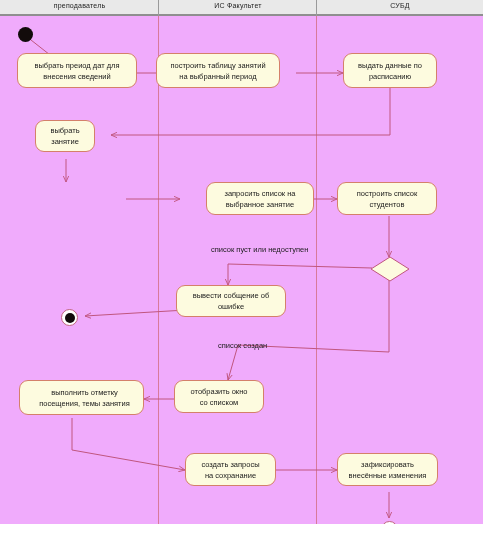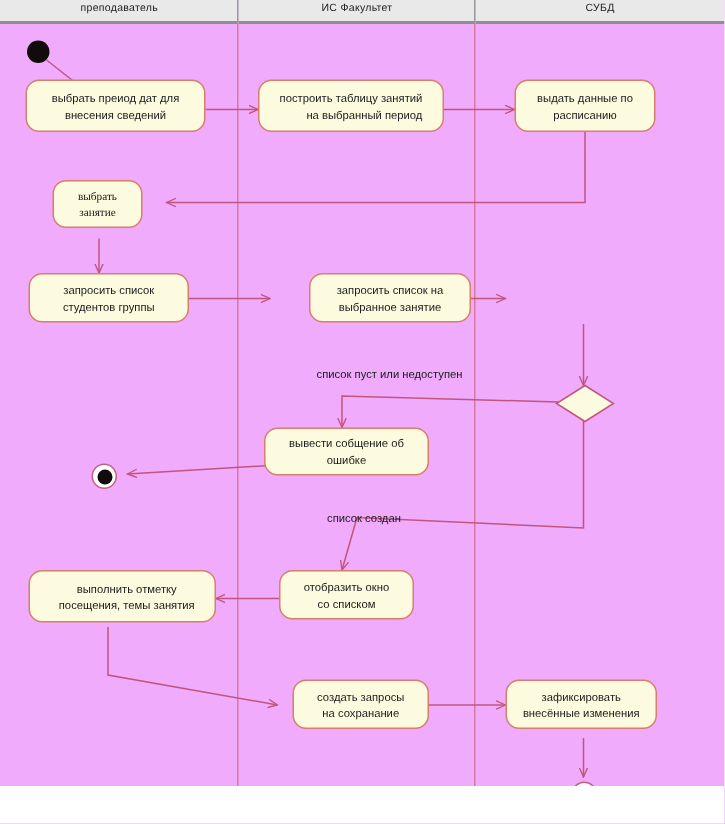--- a/index.html
+++ b/index.html
@@ -173,46 +173,46 @@
 
   <div class="decision" style="left:370px;top:256px;width:40px;height:26px;">
     <svg width="40" height="26" viewBox="0 0 40 26" xmlns="http://www.w3.org/2000/svg">
       <polygon points="20,1 39,13 20,25 1,13" fill="#fdfbdf" stroke="#c0567e" stroke-width="1"></polygon>
     </svg>
   </div>
 
   <div class="activity" style="left:17px;top:53px;width:120px;height:35px;">выбрать  преиод дат для
 внесения сведений</div>
 
-  <div class="activity" style="left:172px;top:53px;width:124px;height:35px;text-align:right;">построить таблицу занятий
+  <div class="activity" style="left:156px;top:53px;width:124px;height:35px;">построить таблицу занятий
 на выбранный период</div>
 
   <div class="activity" style="left:343px;top:53px;width:94px;height:35px;">выдать данные по
 расписанию</div>
 
-  <div class="activity" style="left:35px;top:120px;width:60px;height:32px;font-family:Liberation Serif, serif;">выбрать
+  <div class="activity" style="left:35px;top:120px;width:60px;height:32px;">выбрать
 занятие</div>
 
-  <div class="activity" style="left:19px;top:182px;width:107px;height:33px;">запросить список
-студентов группы</div>
 
   <div class="activity" style="left:180px;top:182px;width:108px;height:33px;margin-left:26px;">запросить список на
 выбранное занятие</div>
 
+  <div class="activity" style="left:337px;top:182px;width:100px;height:33px;">построить список
+студентов</div>
 
   <div class="activity" style="left:176px;top:285px;width:110px;height:32px;">вывести собщение об
 ошибке</div>
 
-  <div class="activity" style="left:186px;top:380px;width:90px;height:33px;">отобразить окно
+  <div class="activity" style="left:174px;top:380px;width:90px;height:33px;">отобразить окно
 со списком</div>
 
   <div class="activity" style="left:19px;top:380px;width:125px;height:35px;padding-left:10px;">выполнить отметку
 посещения, темы занятия</div>
 
-  <div class="activity" style="left:185px;top:453px;width:91px;height:33px;margin-left:10px;">создать запросы
+  <div class="activity" style="left:185px;top:453px;width:91px;height:33px;">создать запросы
 на сохранание</div>
 
   <div class="activity" style="left:337px;top:453px;width:101px;height:33px;">зафиксировать
 внесённые изменения</div>
 
   <div class="edge-label" style="left:211px;top:245px;text-align:right;">список пуст или недоступен</div>
 
   <div class="edge-label" style="left:218px;top:341px;">список создан</div>
 
 </div>

